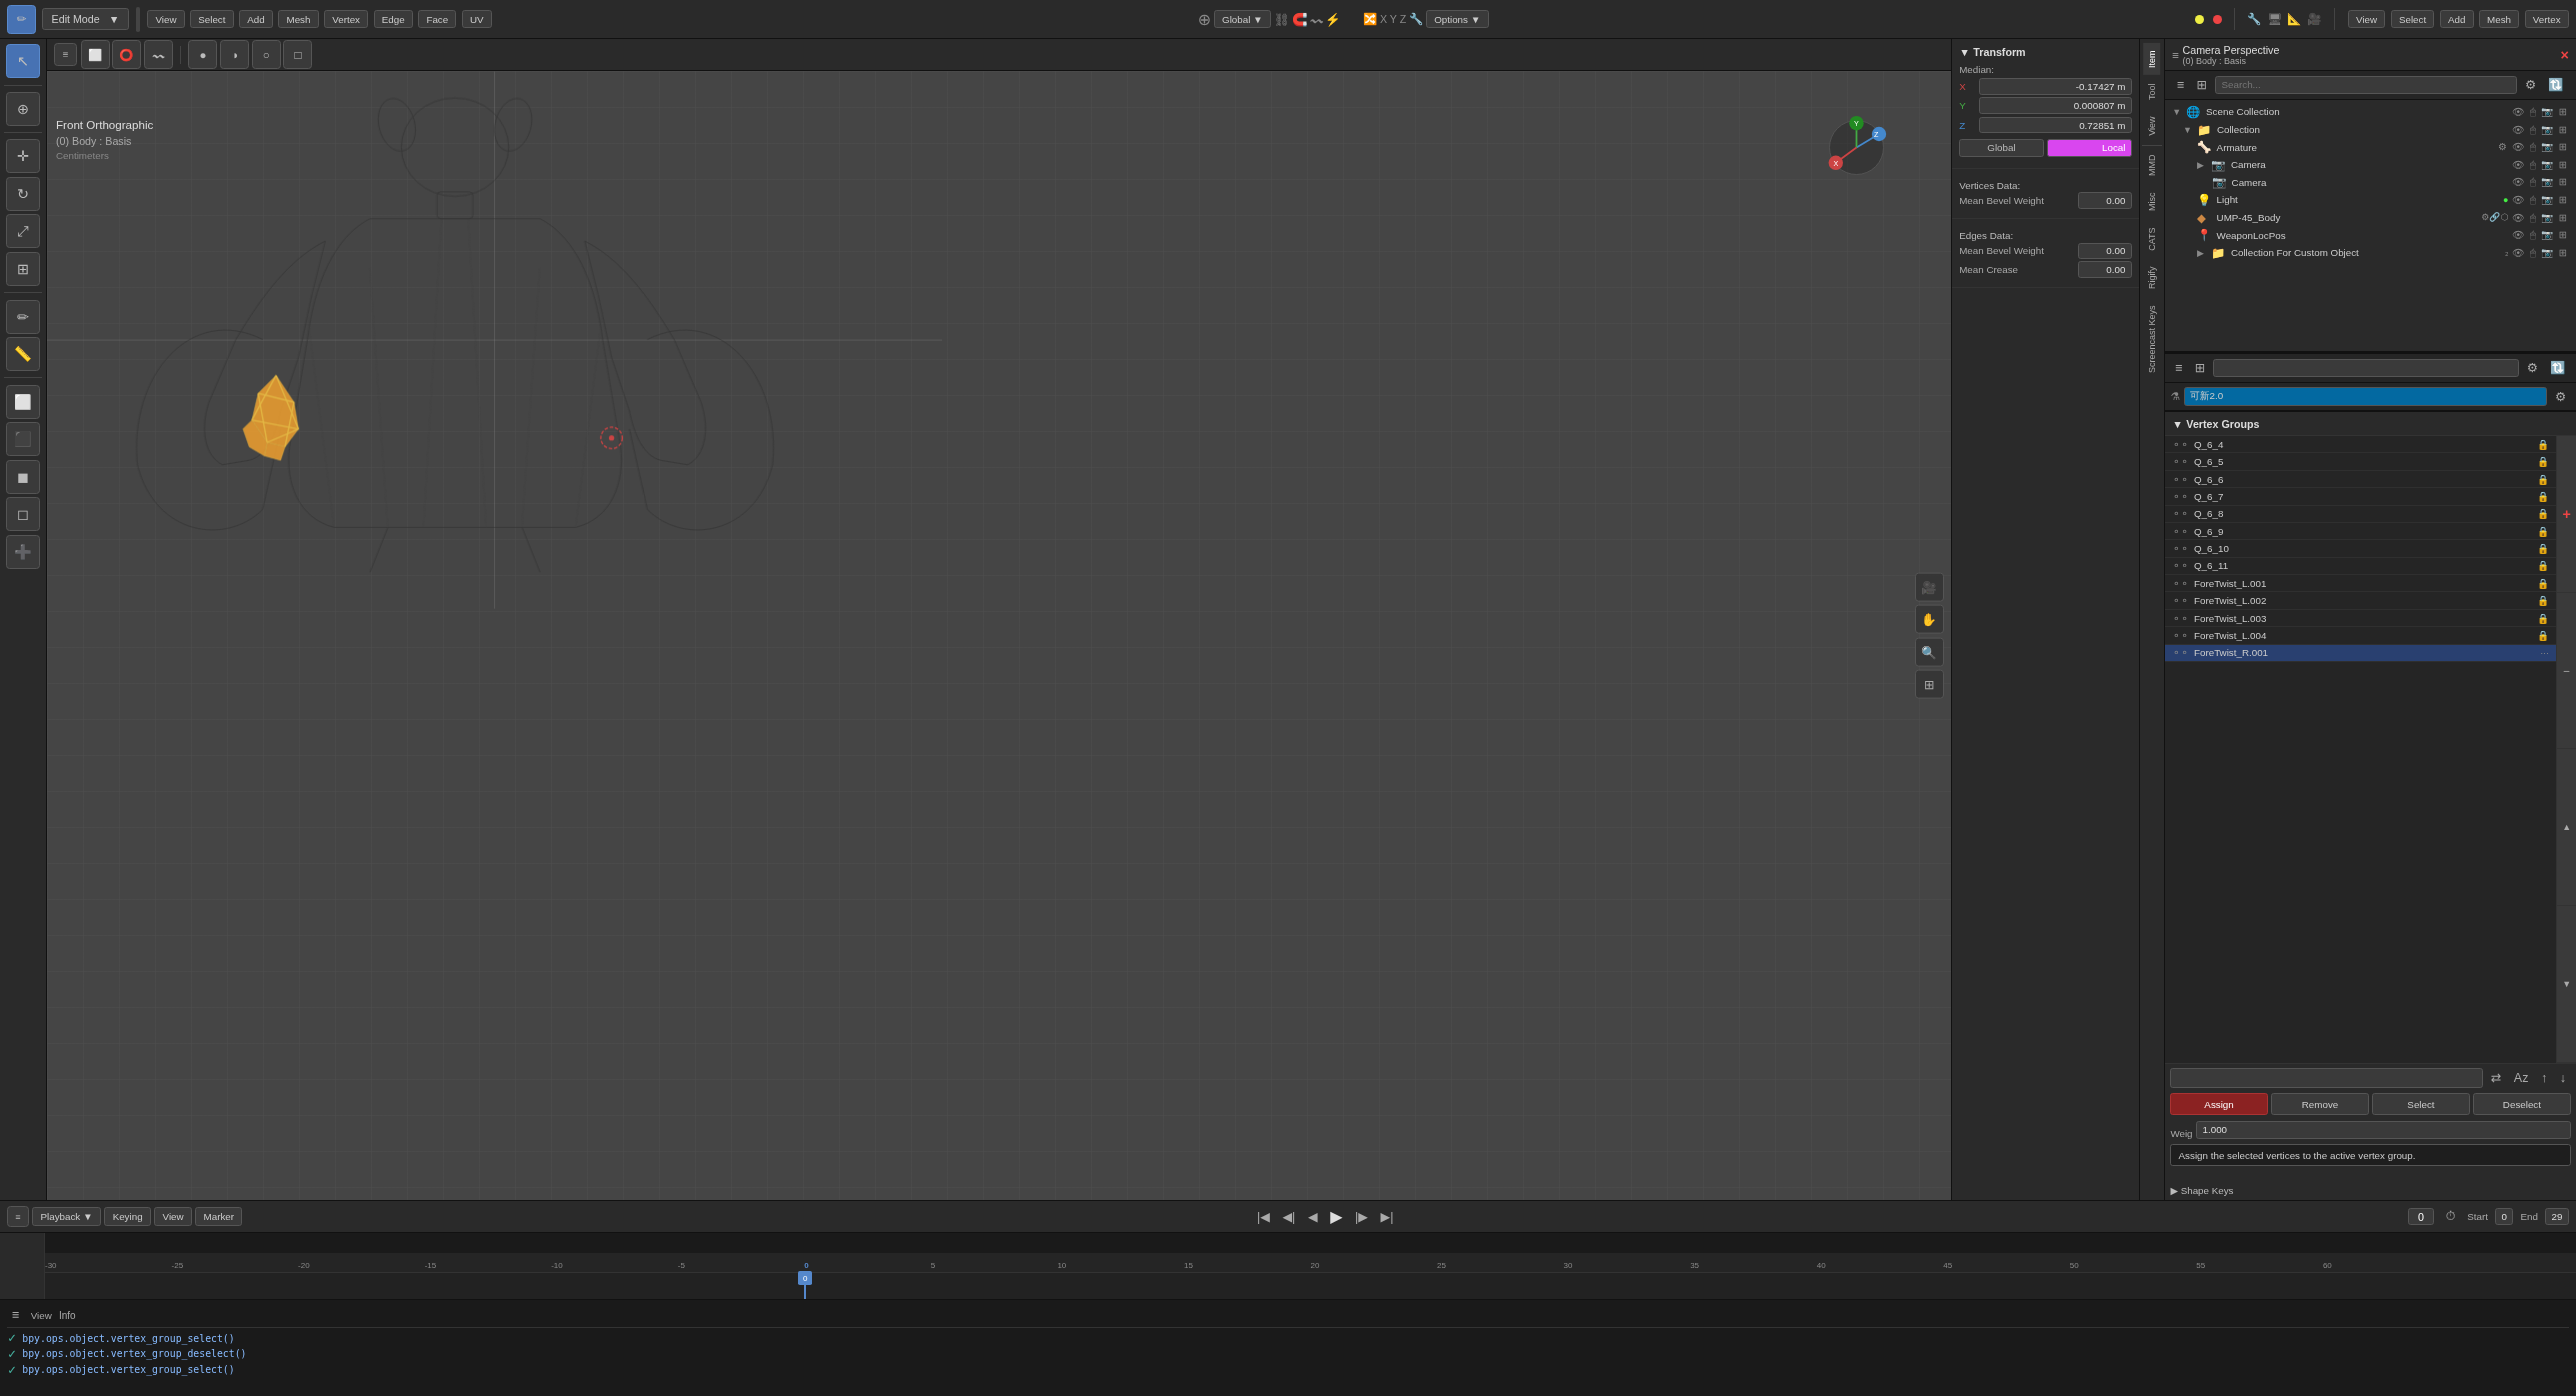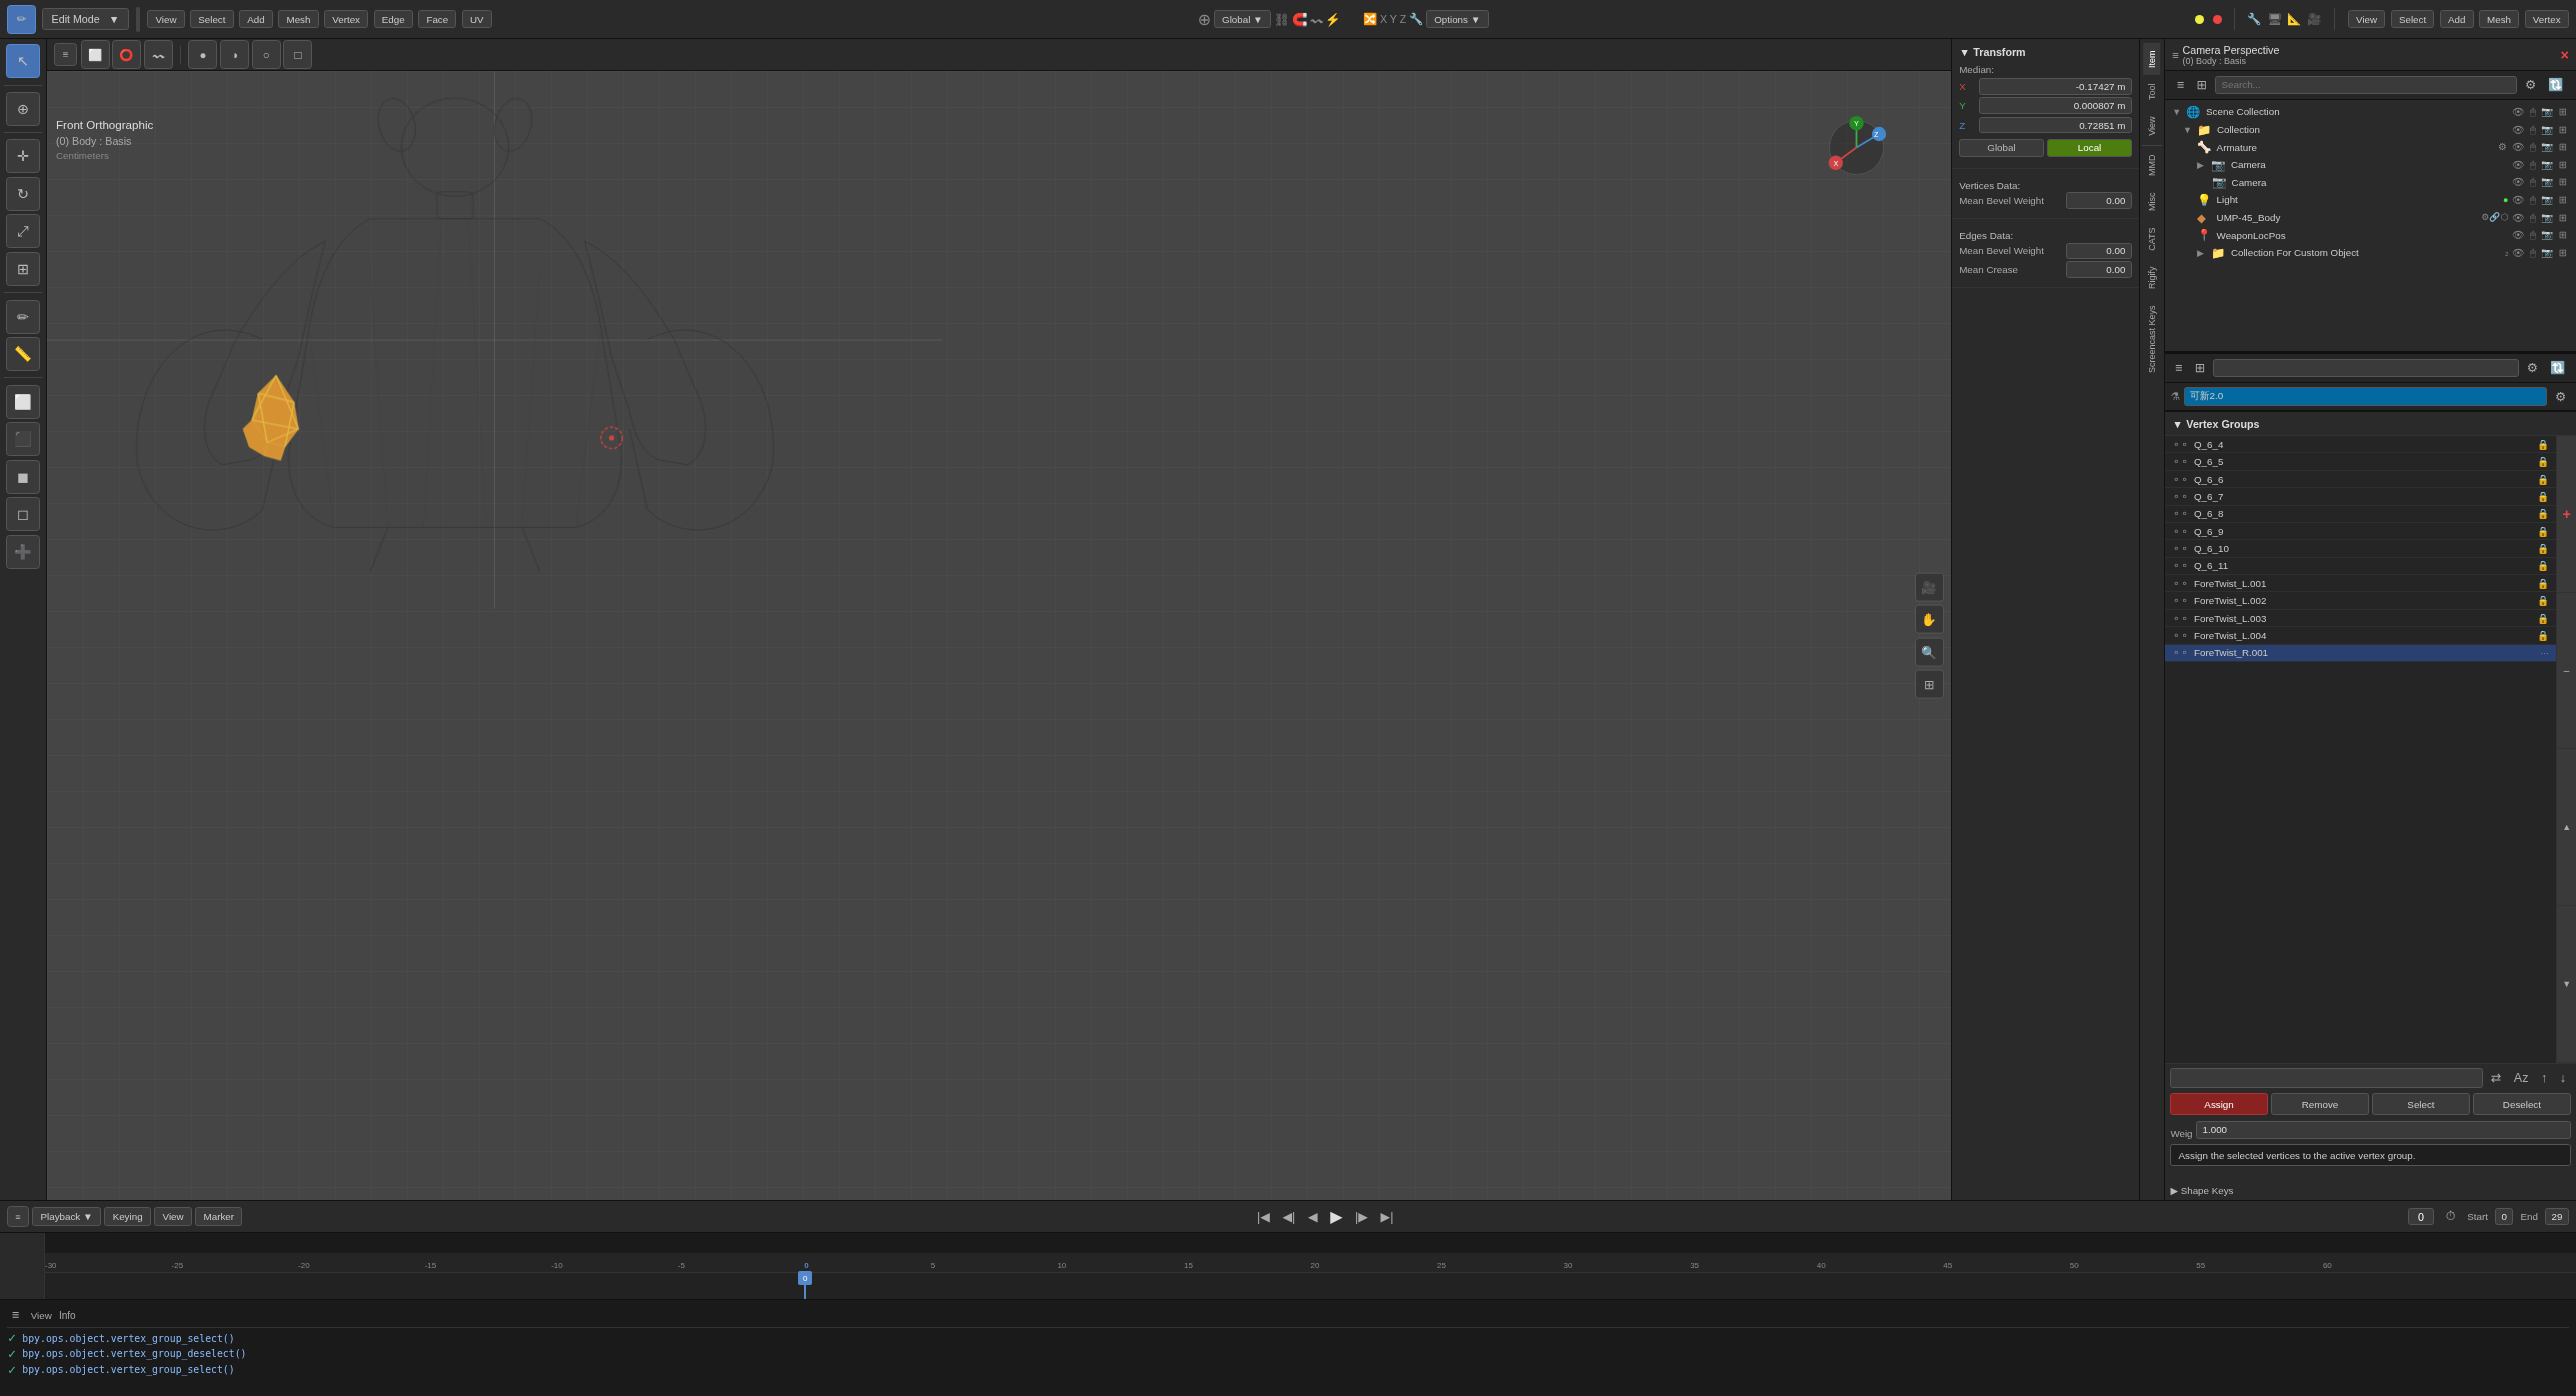--- a/index.html
+++ b/index.html
@@ -190,21 +190,21 @@
       flex: 1;
       background: #3a3a3a;
       border: 0.9px solid #555;
       border-radius: 2.7px;
       color: #bbb;
       padding: 2.7px 5.4px;
       cursor: pointer;
       font-size: 9.8px;
       text-align: center;
     }
-    .toggle-btn.active { background: #4d7c0f; color: #fff; }
+    .toggle-btn.active { background: #d946ef; color: #fff; text-align: right; }
     .sub-section-title {
       color: #bbb;
       font-size: 9.8px;
       margin: 3.6px 0 1.8px;
     }
     .data-row {
       display: flex;
       align-items: center;
       margin-bottom: 1.8px;
     }
@@ -212,21 +212,21 @@
       color: #aaa;
       font-size: 9.8px;
       flex: 1;
     }
     .data-val {
       background: #3a3a3a;
       border: 0.9px solid #555;
       border-radius: 2.7px;
       color: #ddd;
       padding: 1.8px 5.4px;
-      width: 66px;
+      width: 54px;
       font-size: 9.8px;
       text-align: right;
     }
 
     
     .side-tabs {
       width: 25px;
       background: #2a2a2a;
       display: flex;
       flex-direction: column;

